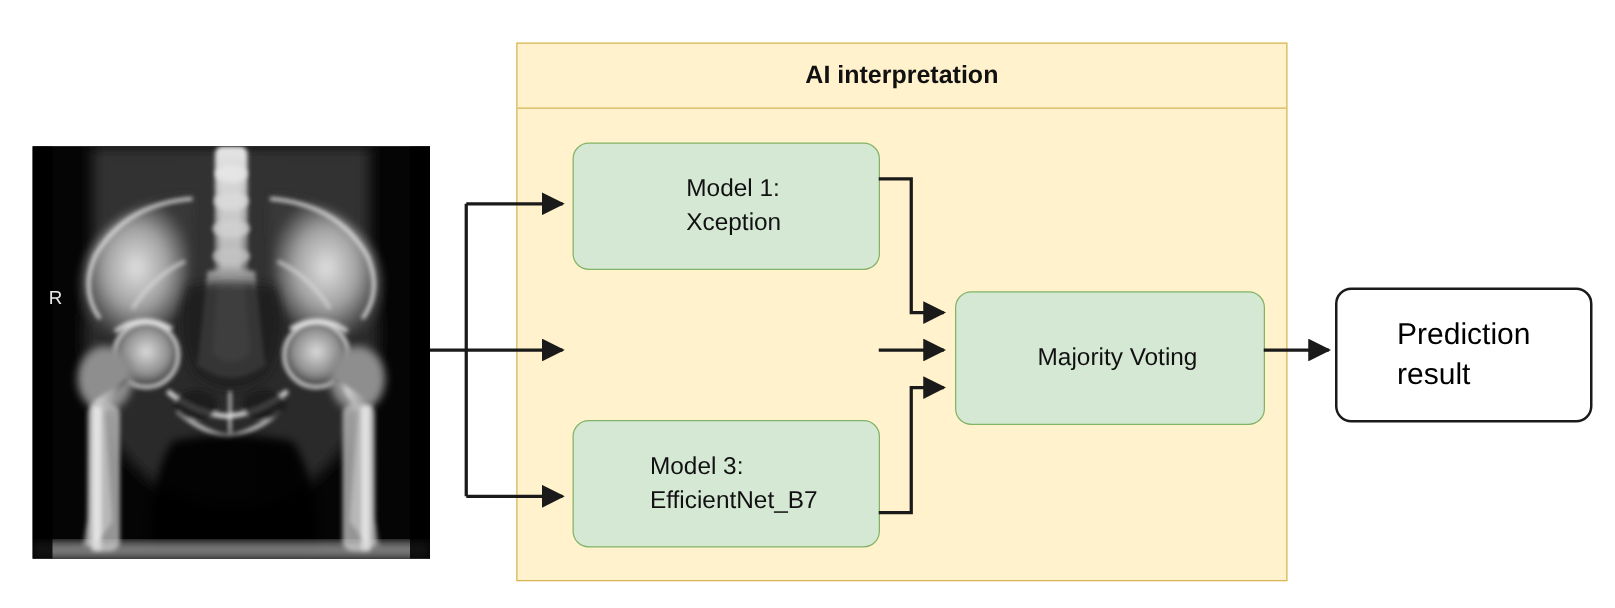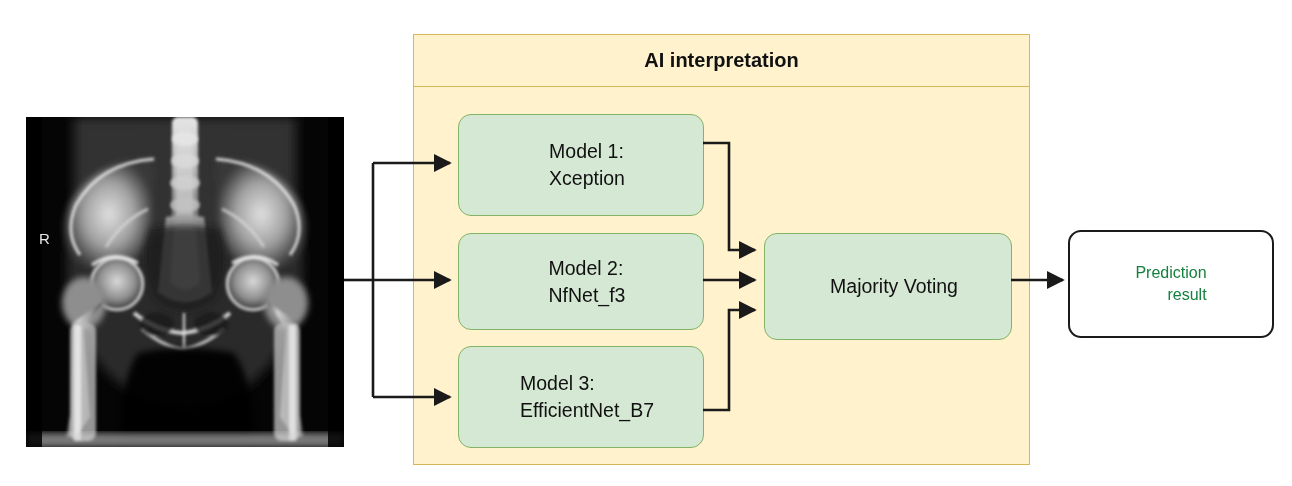--- a/index.html
+++ b/index.html
@@ -86,44 +86,44 @@
     font-size: 19.5px;
     line-height: 1.38;
     color: #111111;
     text-align: left;
     white-space: pre-line;
   }
   .gbox .label.center { text-align: center; }
 
   #model1 { left: 44px;  top: 79px;  width: 246px; height: 102px; }
   #model2 { left: 44px;  top: 198px; width: 246px; height: 97px;  }
-  #model3 { left: 44px;  top: 311px; width: 246px; height: 102px; }
+  #model3 { left: 44px;  top: 301px; width: 246px; height: 102px; }
   #voting  { left: 350px; top: 198px; width: 248px; height: 107px; }
 
   
   .wbox {
     position: absolute;
     left: 1068px;
     top: 230px;
     width: 206px;
     height: 108px;
     background: #ffffff;
     border: 2px solid #1a1a1a;
     border-radius: 13px;
     box-sizing: border-box;
     display: flex;
     align-items: center;
     justify-content: center;
   }
   .wbox .label {
-    font-size: 16px;
+    font-size: 24px;
     line-height: 1.35;
-    text-align: right;
+    text-align: left;
     white-space: pre-line;
-    color: #15803d;
+    color: #000000;
   }
 
   
   #wires {
     position: absolute;
     left: 0; top: 0;
     width: 1292px;
     height: 486px;
     pointer-events: none;
   }
@@ -242,24 +242,20 @@
 
   <div class="ai-container">
 
     <div class="ai-header">AI interpretation</div>
 
     <div class="gbox" id="model1">
       <span class="label">Model 1:
 Xception</span>
     </div>
 
-    <div class="gbox" id="model2">
-      <span class="label">Model 2:
-NfNet_f3</span>
-    </div>
 
     <div class="gbox" id="model3">
       <span class="label">Model 3:
 EfficientNet_B7</span>
     </div>
 
     <div class="gbox" id="voting">
       <span class="label center">Majority Voting</span>
     </div>
   </div>

